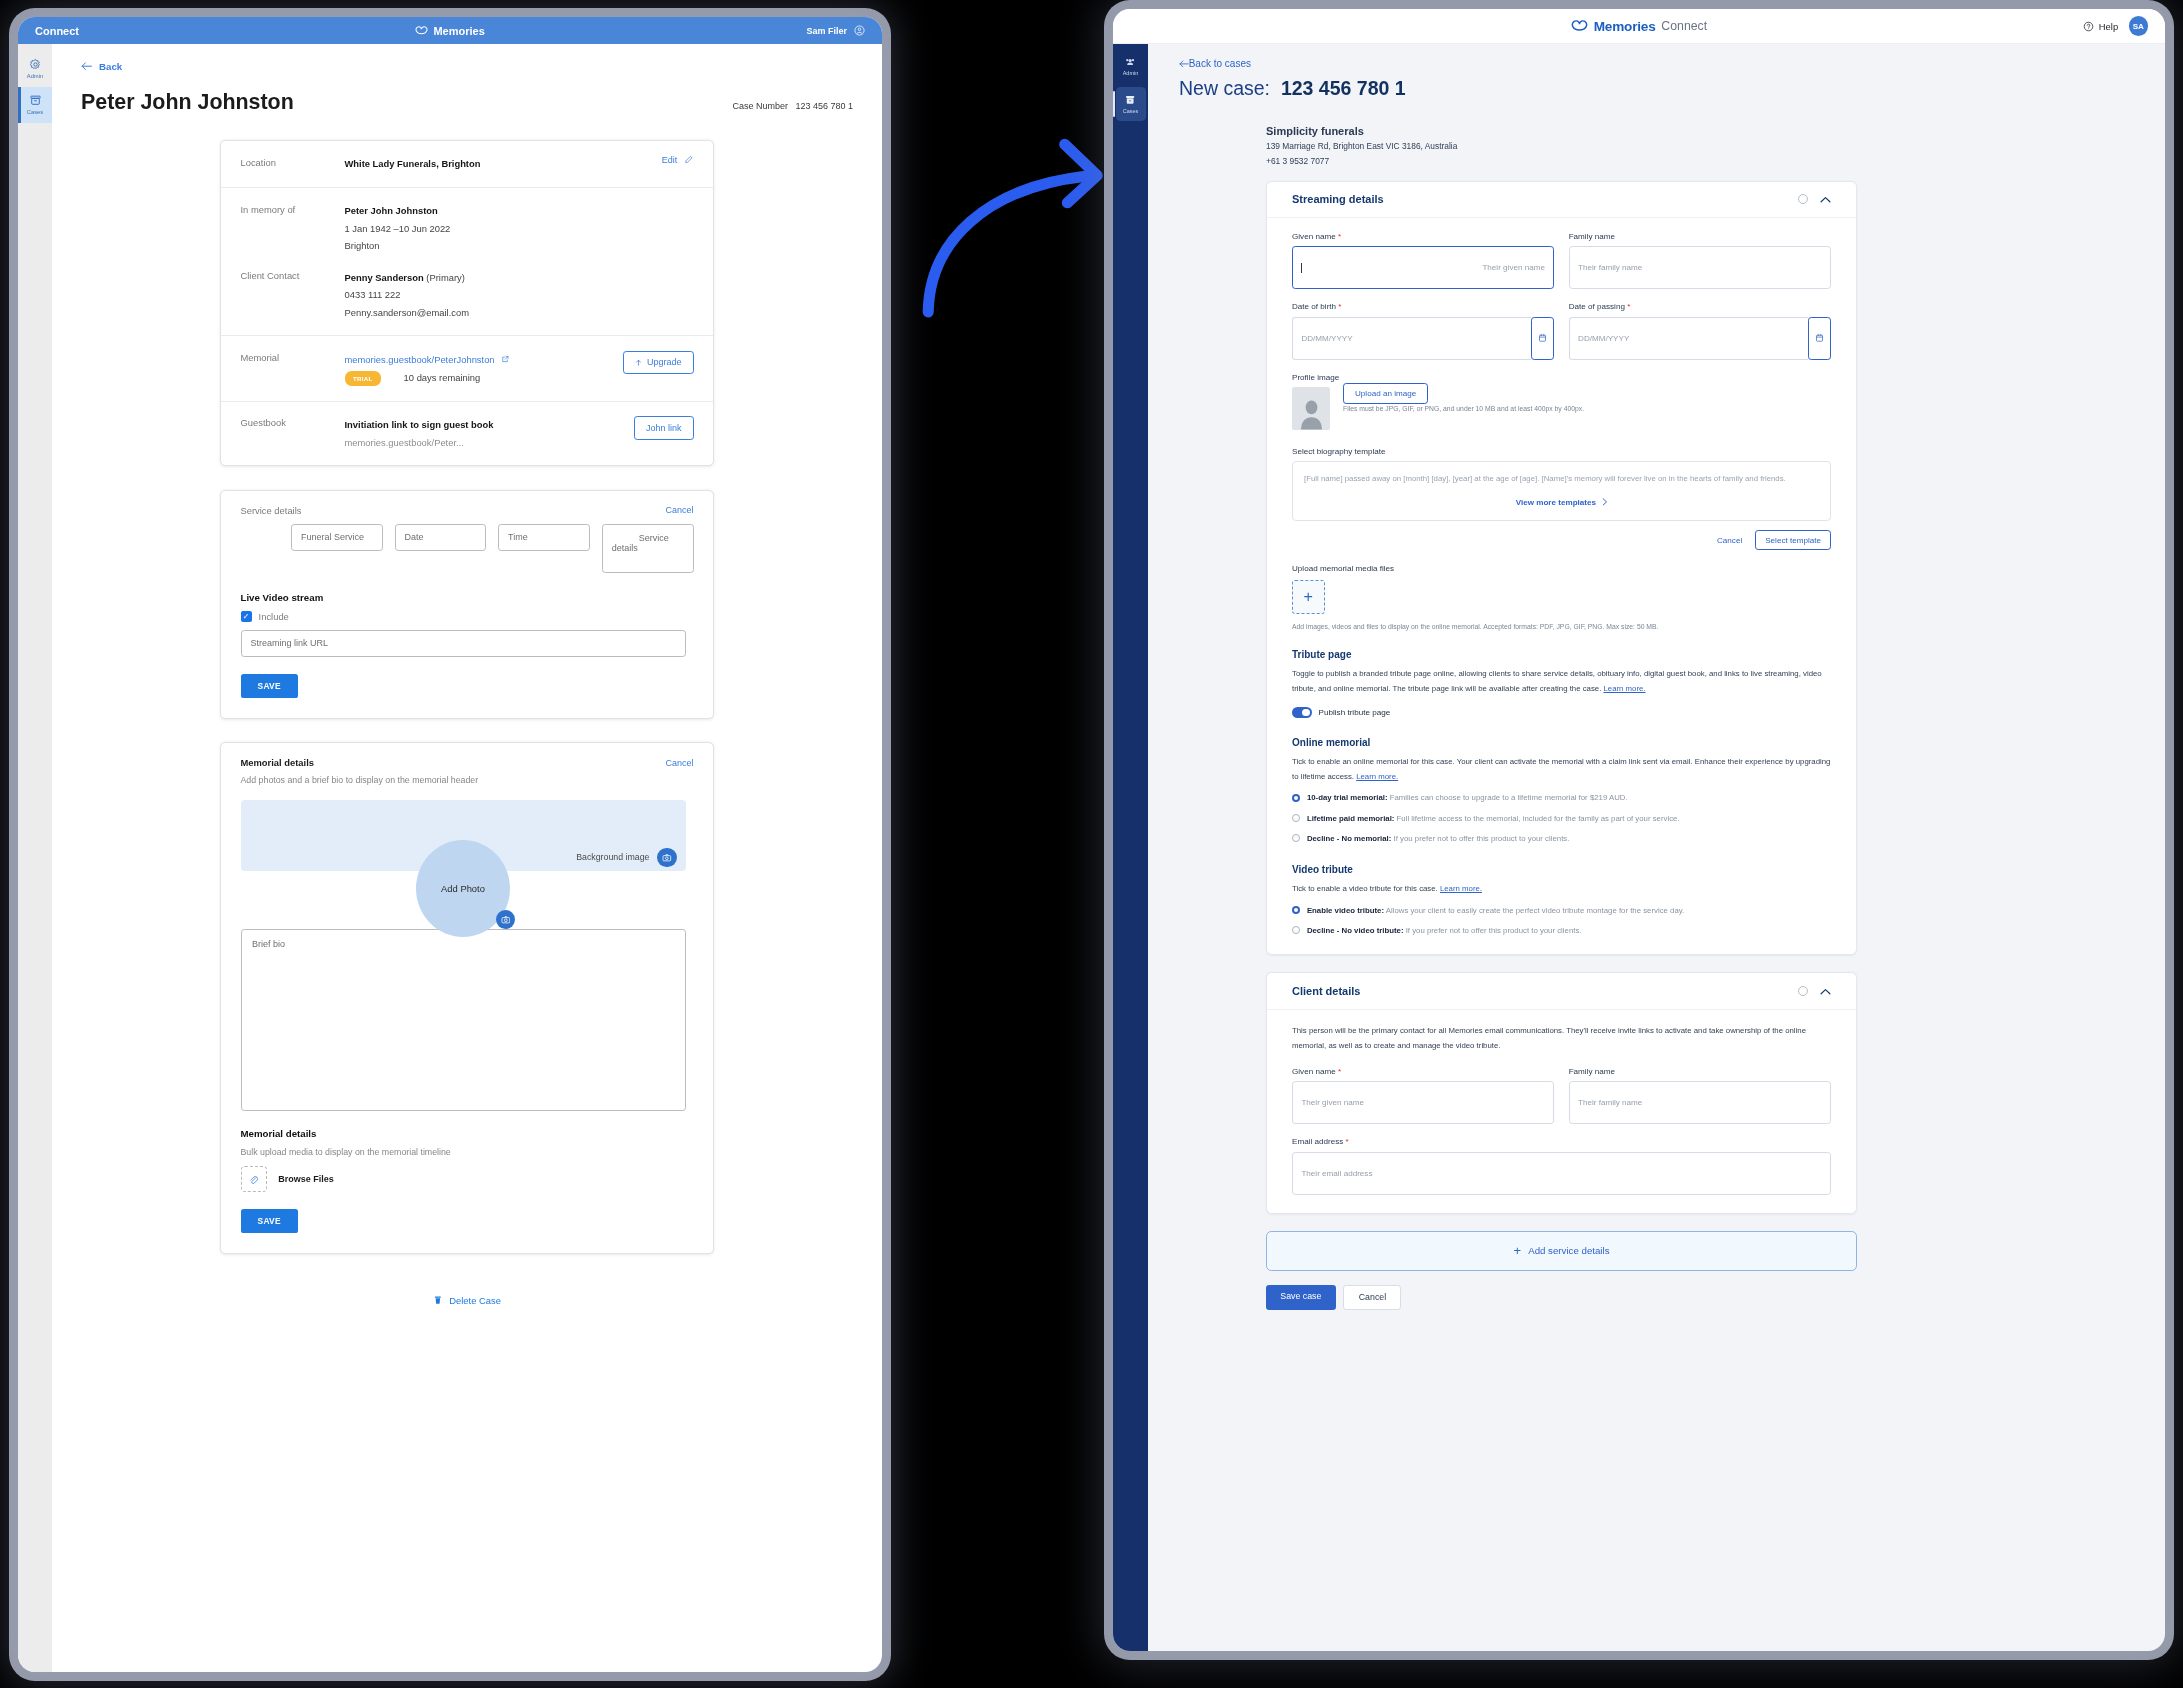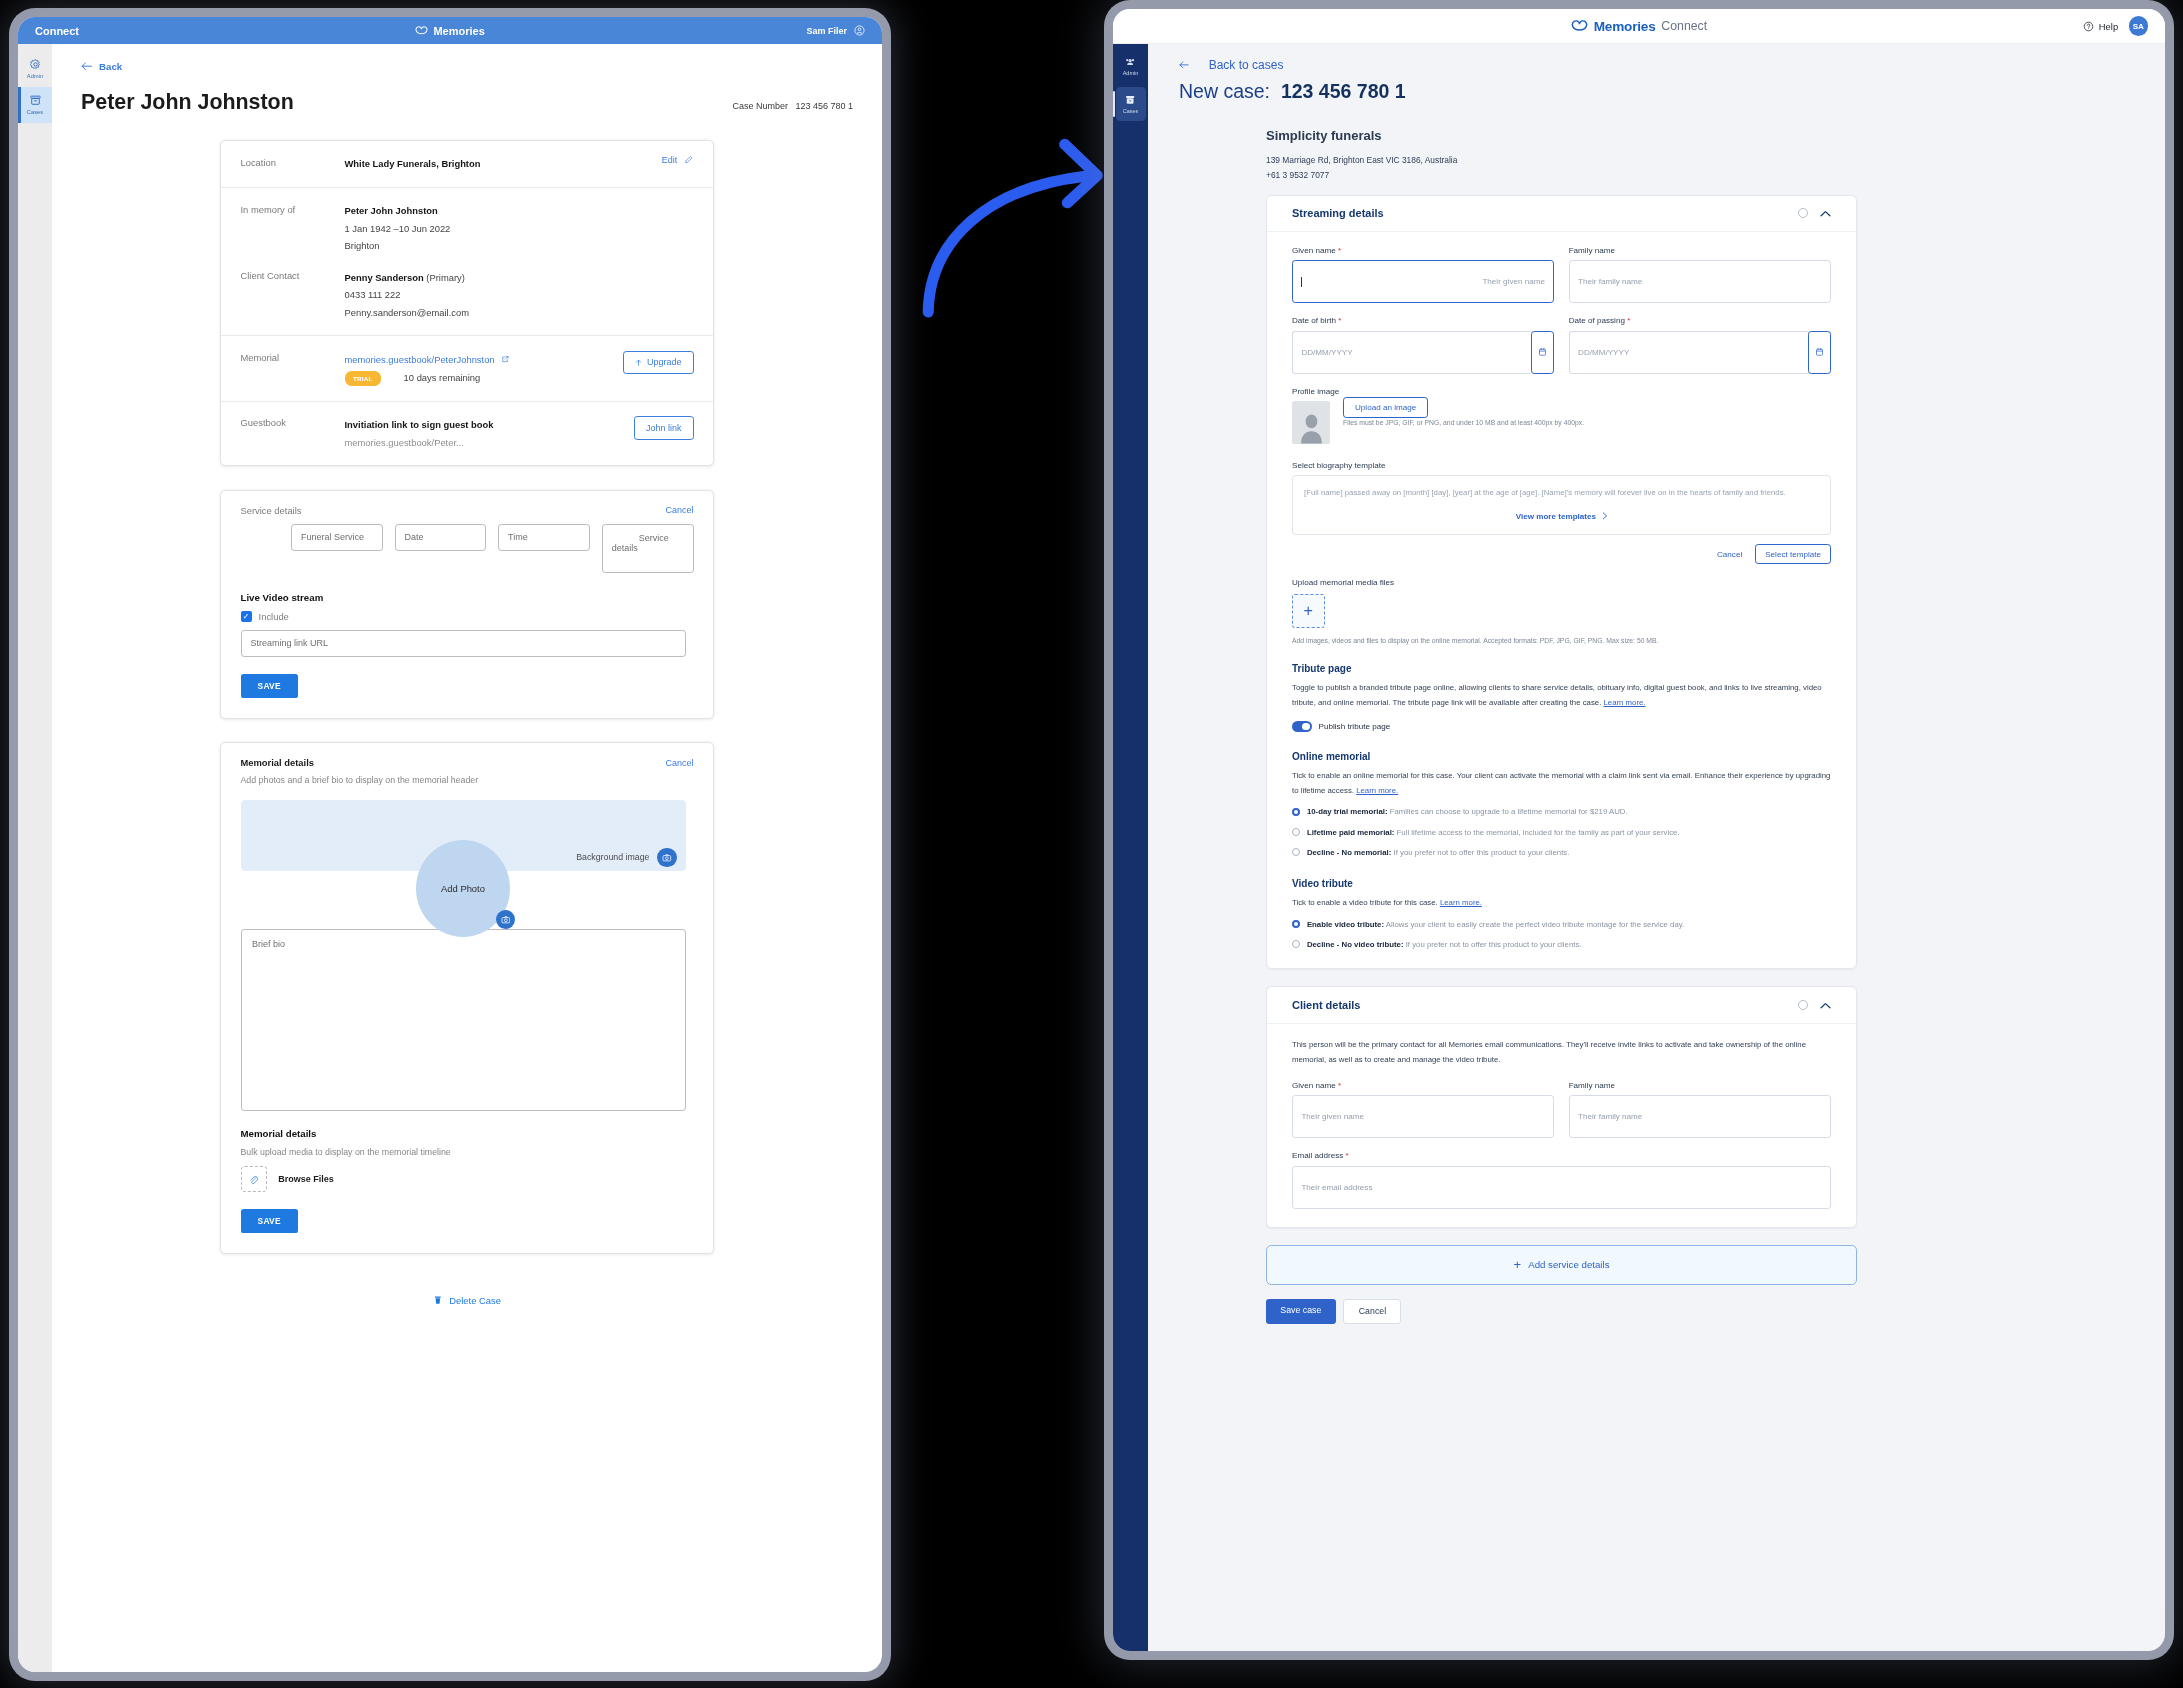--- a/index.html
+++ b/index.html
@@ -202,27 +202,27 @@
     display: flex; flex-direction: column; align-items: center; justify-content: center;
     gap: 1.9px; color: #cfd9ec; font-size: 5.5px; position: relative;
   }
   .rp-rail-item.active { background: #2a4a89; }
   .rp-rail-item.active::before {
     content: ""; position: absolute; left: -2.6px; top: 3.9px; bottom: 3.9px;
     width: 1.9px; border-radius: 1.3px; background: #e3eaf7;
   }
   .rp-main { flex: 1; overflow: hidden; padding: 14.3px 0 0 31px; }
   .rp-back {
-    display: flex; align-items: center; gap: 20px;
-    color: #2f63c9; font-size: 12px; margin-bottom: 7.8px;
+    display: flex; align-items: center; gap: 0;
+    color: #2f63c9; font-size: 10px; margin-bottom: 7.8px;
   }
   .rp-title { font-size: 19.5px; color: #1b3f86; font-weight: 400; margin-bottom: 25px; }
   .rp-title b { font-weight: 700; color: #13315f; }
   .rp-org { margin-left: 87px; margin-bottom: 14.3px; color: #2b3a52; }
-  .rp-org .name { font-weight: 700; font-size: 13px; margin-bottom: 12px; }
+  .rp-org .name { font-weight: 700; font-size: 11px; margin-bottom: 4px; }
   .rp-org .line { font-size: 8.4px; margin-bottom: 5.2px; color: #33415a; }
 
   .rp-card {
     width: 591px; margin-left: 87px; background: #fff;
     border: 0.6px solid #e4e8ee; border-radius: 5.8px;
     box-shadow: 0 0.6px 1.9px rgba(16,30,60,0.06);
     margin-bottom: 17px;
   }
   .rp-card-head {
     display: flex; align-items: center; padding: 11.7px 25px;

